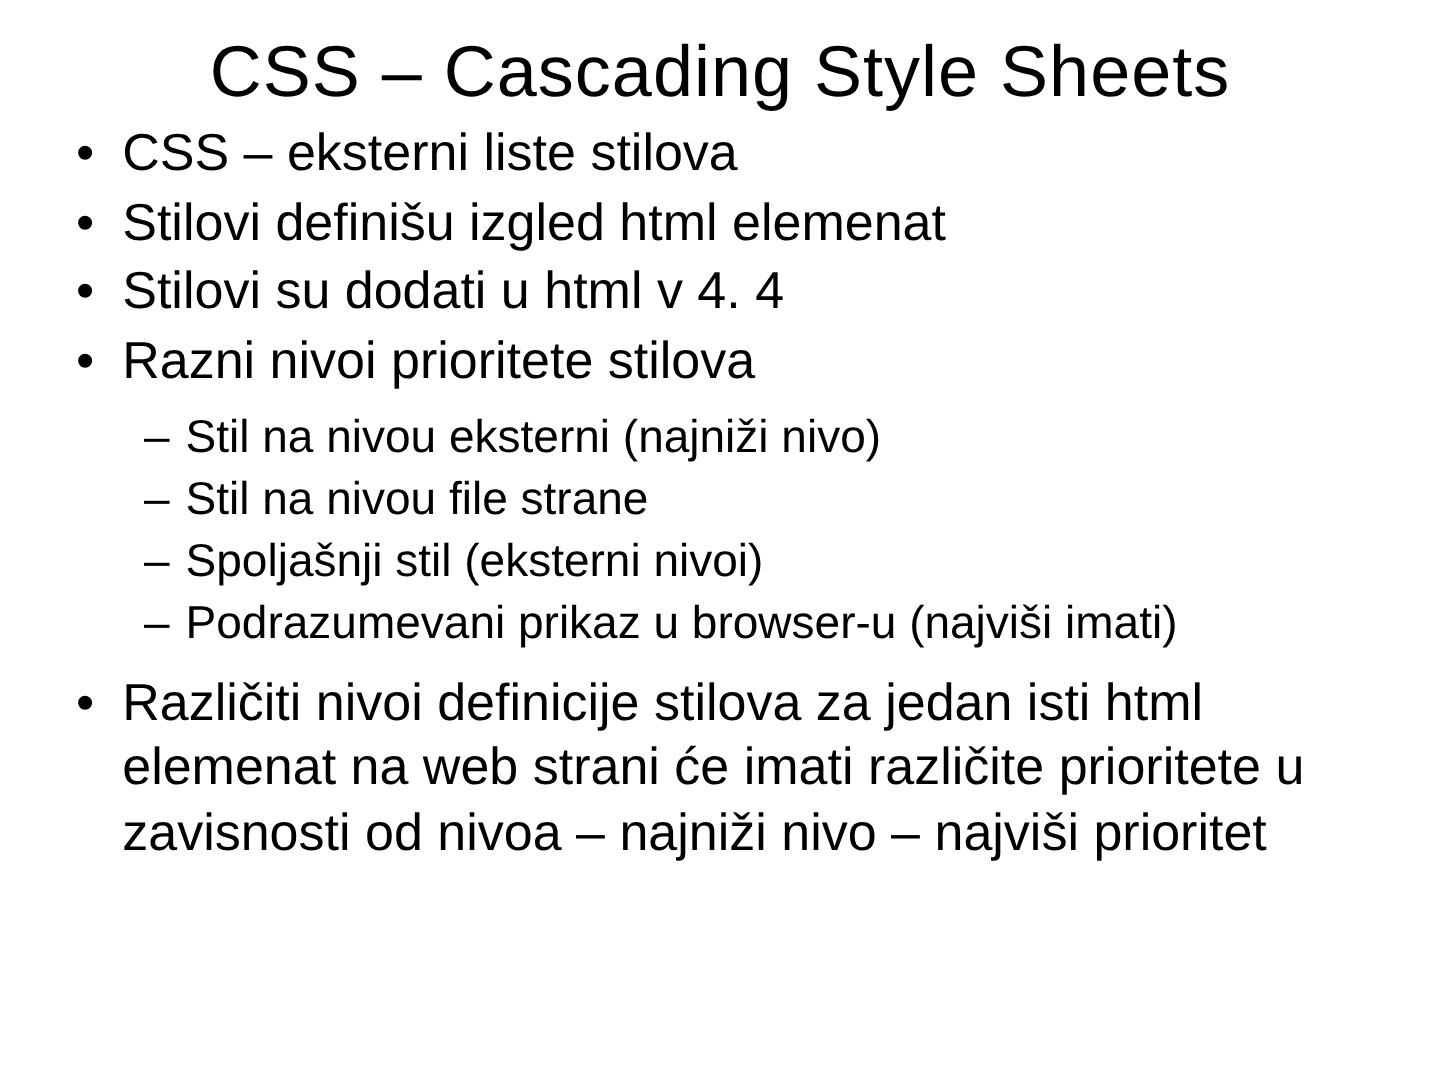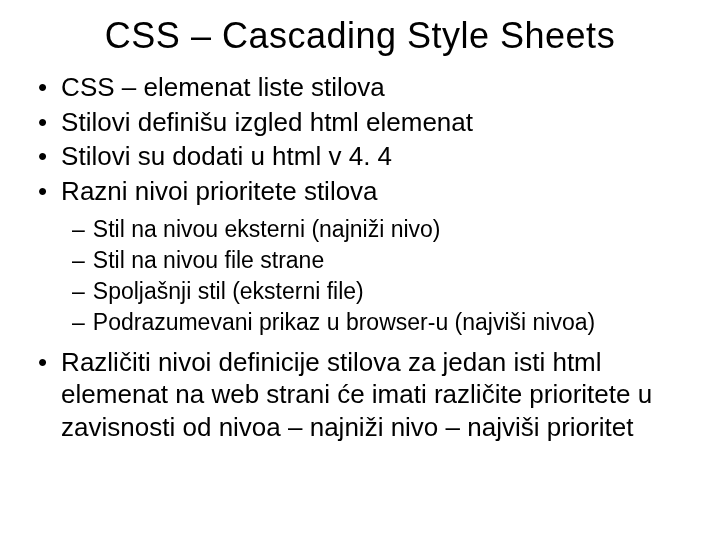--- a/index.html
+++ b/index.html
@@ -13,21 +13,21 @@
       background: #ffffff;
       font-family: Arial, Helvetica, sans-serif;
       color: #000000;
       padding: 15px 30px 15px 30px;
       overflow: hidden;
     }
     .title {
       font-size: 36px;
       font-weight: normal;
       text-align: center;
-      margin-bottom: 14px;
+      margin-bottom: 3px;
       letter-spacing: 0.5px;
     }
     .bullet-list {
       list-style: none;
       padding-left: 8px;
     }
     .bullet-item {
       display: flex;
       align-items: flex-start;
       font-size: 26px;
@@ -60,21 +60,21 @@
     }
   </style>
 </head>
 <body>
 
 <h1 class="title">CSS – Cascading Style Sheets</h1>
 
 <ul class="bullet-list">
   <li class="bullet-item">
     <span class="bullet-marker">•</span>
-    <span class="bullet-text">CSS – elemenat liste stilova</span>
+    <span class="bullet-text">CSS – eksterni liste stilova</span>
   </li>
   <li class="bullet-item">
     <span class="bullet-marker">•</span>
     <span class="bullet-text">Stilovi definišu izgled html elemenat</span>
   </li>
   <li class="bullet-item">
     <span class="bullet-marker">•</span>
     <span class="bullet-text">Stilovi su dodati u html v 4. 4</span>
   </li>
   <li class="bullet-item">
@@ -87,25 +87,25 @@
   <li class="sub-item">
     <span class="sub-marker">–</span>
     <span class="bullet-text">Stil na nivou eksterni (najniži nivo)</span>
   </li>
   <li class="sub-item">
     <span class="sub-marker">–</span>
     <span class="bullet-text">Stil na nivou file strane</span>
   </li>
   <li class="sub-item">
     <span class="sub-marker">–</span>
-    <span class="bullet-text">Spoljašnji stil (eksterni file)</span>
+    <span class="bullet-text">Spoljašnji stil (eksterni nivoi)</span>
   </li>
   <li class="sub-item">
     <span class="sub-marker">–</span>
-    <span class="bullet-text">Podrazumevani prikaz u browser-u (najviši nivoa)</span>
+    <span class="bullet-text">Podrazumevani prikaz u browser-u (najviši imati)</span>
   </li>
 </ul>
 
 <ul class="bullet-list">
   <li class="bullet-item">
     <span class="bullet-marker">•</span>
     <span class="bullet-text">Različiti nivoi definicije stilova za jedan isti html elemenat na web strani će imati različite prioritete u zavisnosti od nivoa – najniži nivo – najviši prioritet</span>
   </li>
 </ul>
 

